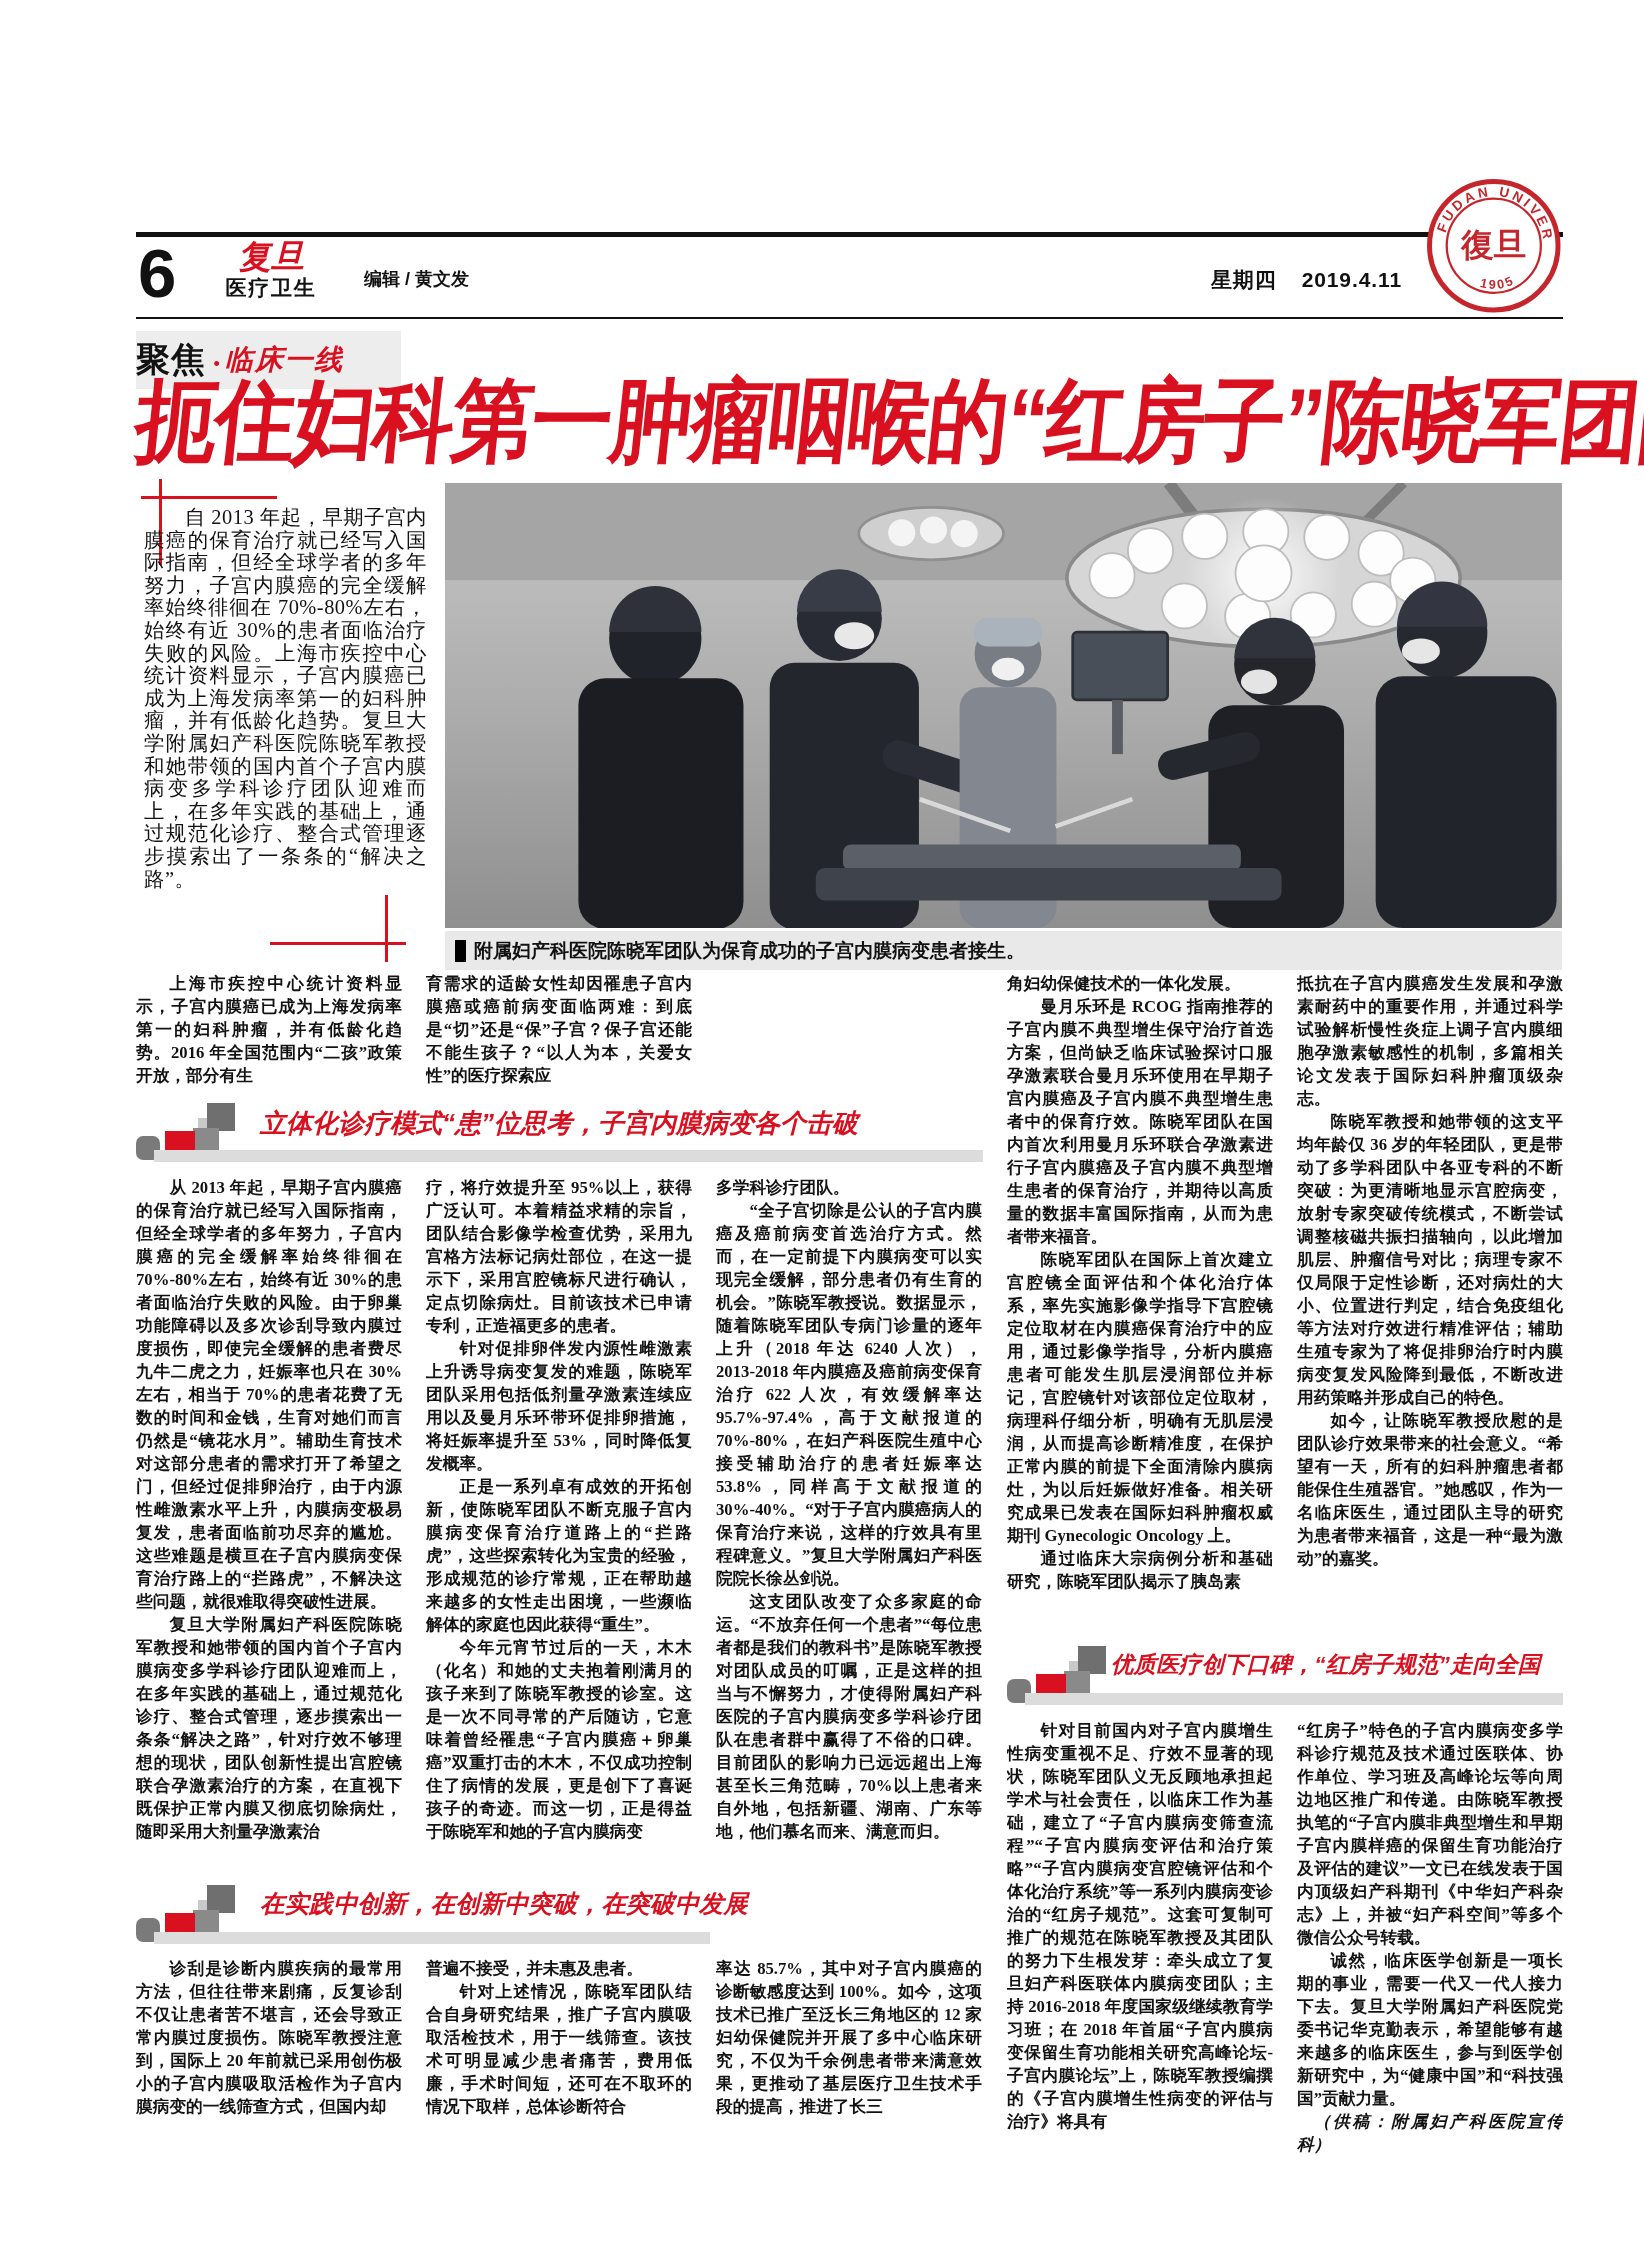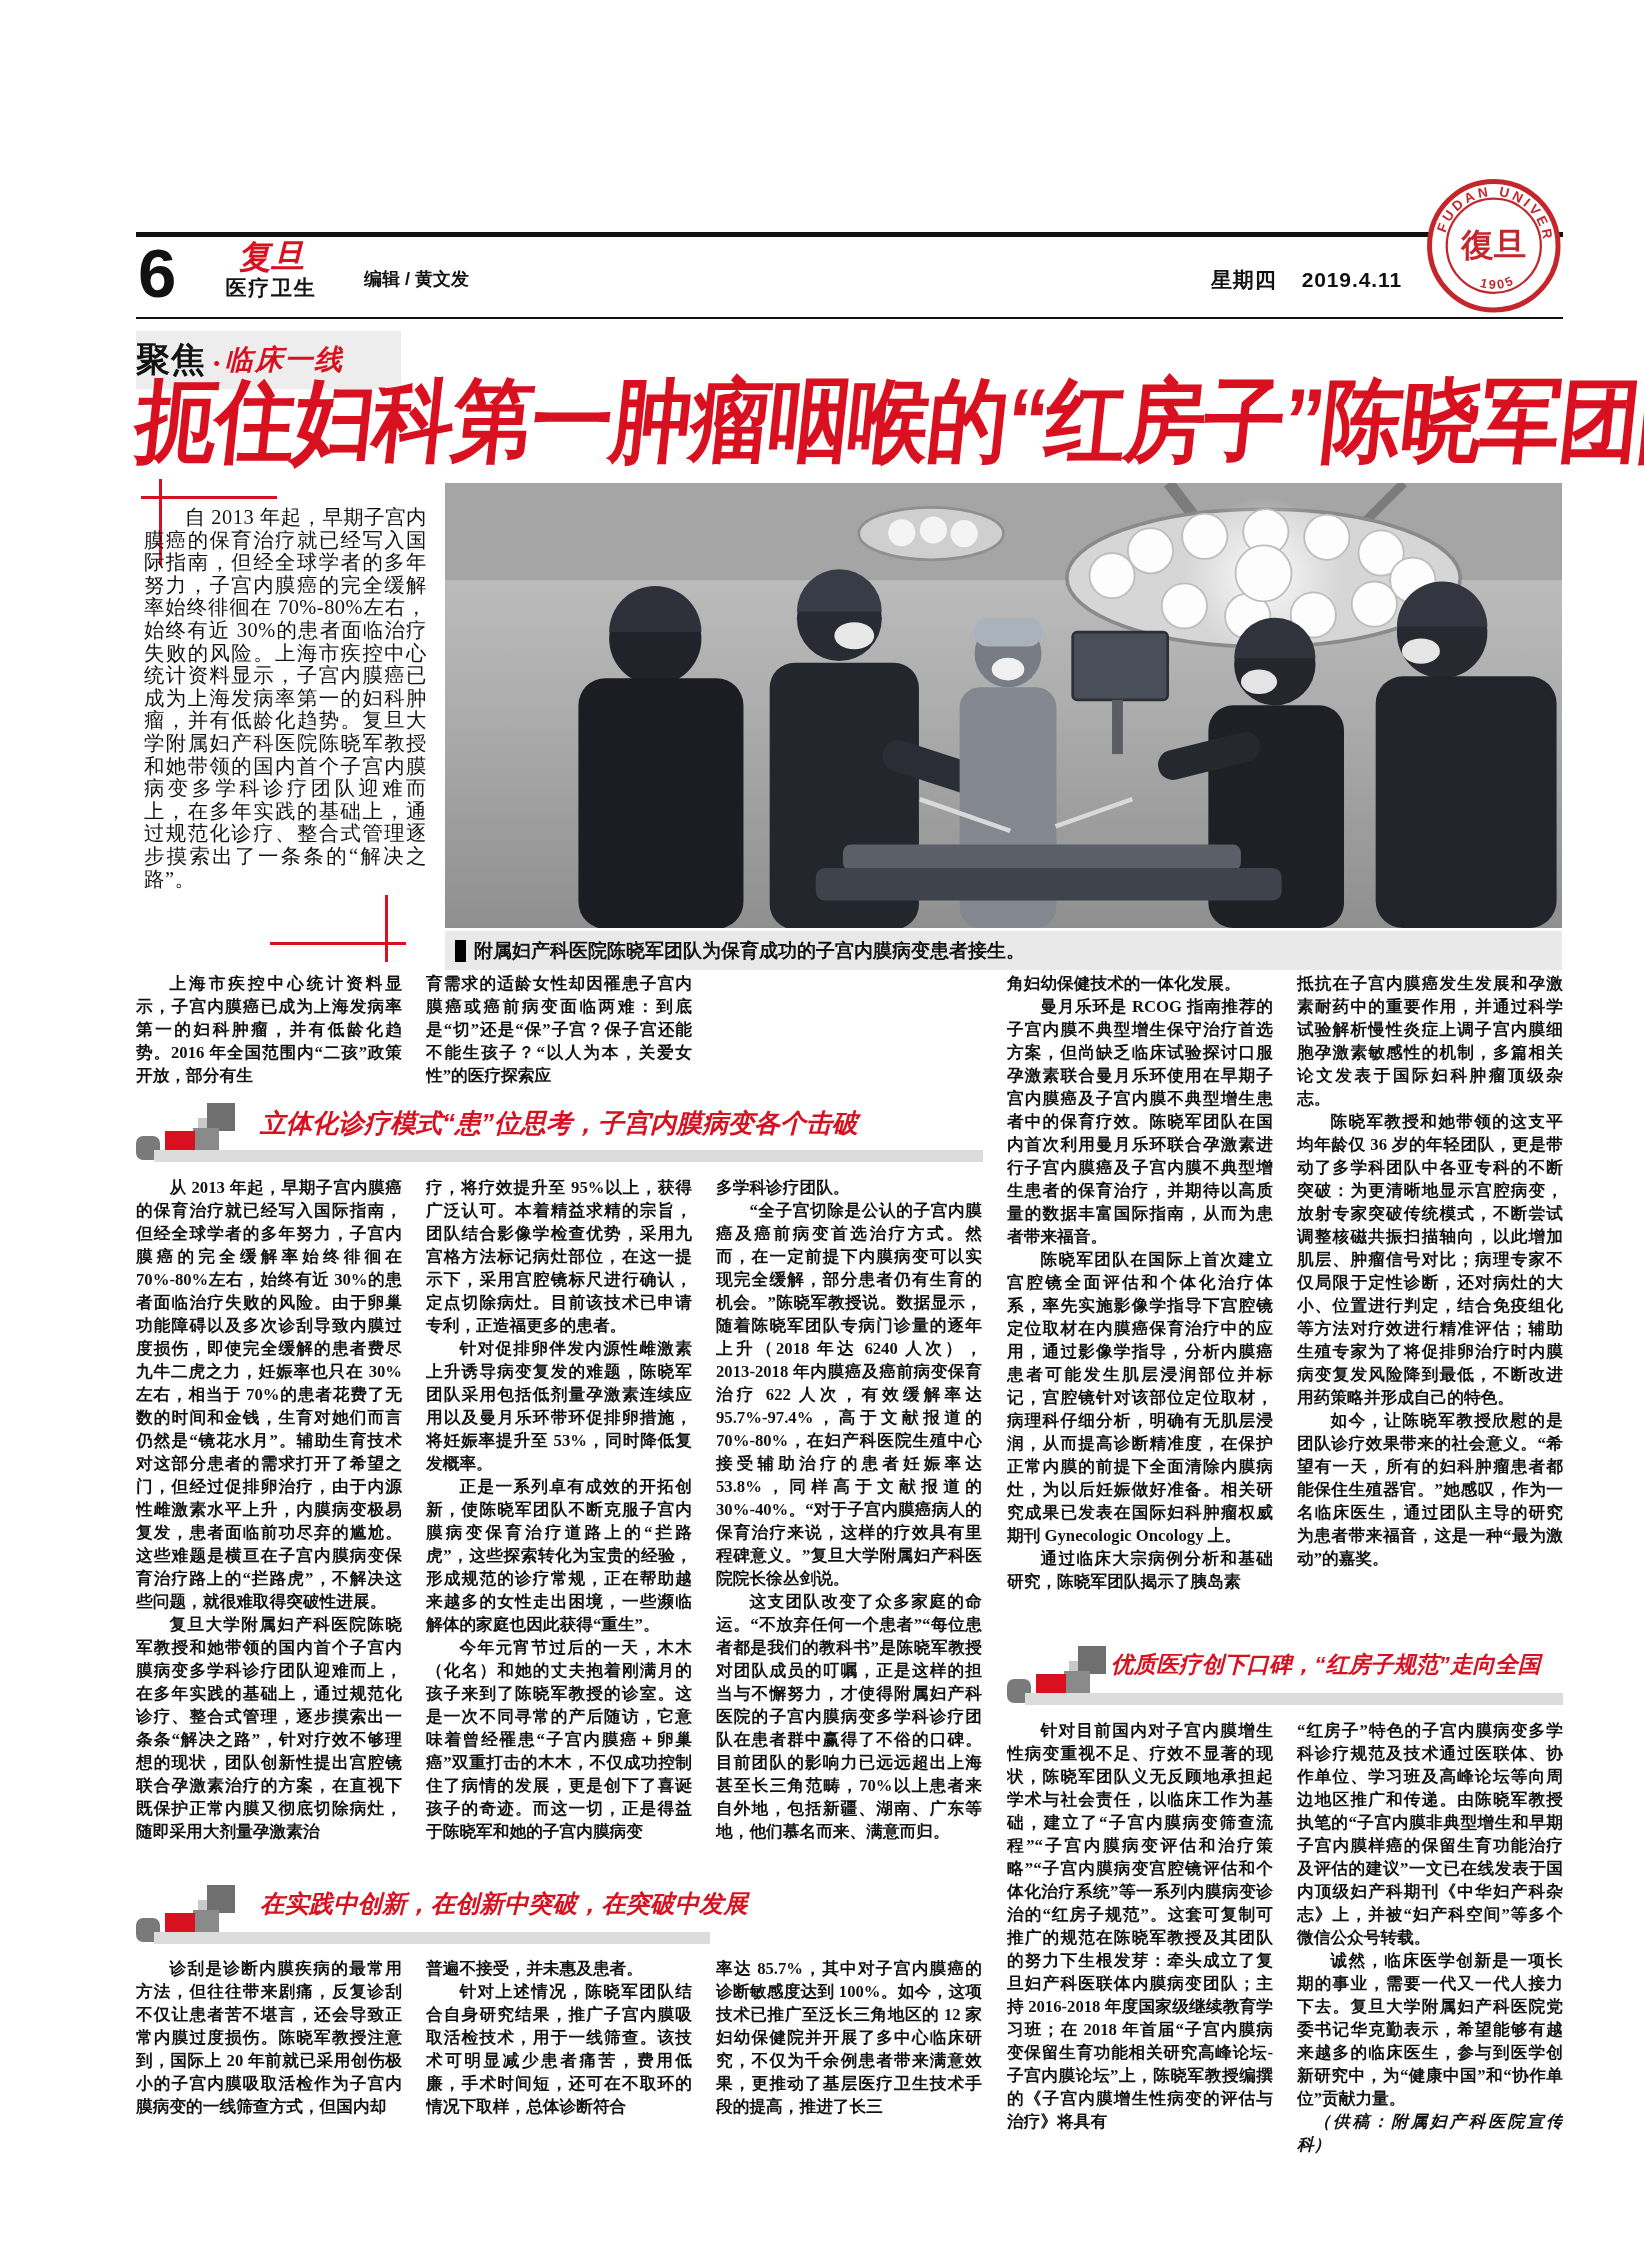--- a/index.html
+++ b/index.html
@@ -285,18 +285,18 @@
     <p>针对目前国内对子宫内膜增生性病变重视不足、疗效不显著的现状，陈晓军团队义无反顾地承担起学术与社会责任，以临床工作为基础，建立了“子宫内膜病变筛查流程”“子宫内膜病变评估和治疗策略”“子宫内膜病变宫腔镜评估和个体化治疗系统”等一系列内膜病变诊治的“红房子规范”。这套可复制可推广的规范在陈晓军教授及其团队的努力下生根发芽：牵头成立了复旦妇产科医联体内膜病变团队；主持 2016-2018 年度国家级继续教育学习班；在 2018 年首届“子宫内膜病变保留生育功能相关研究高峰论坛-子宫内膜论坛”上，陈晓军教授编撰的《子宫内膜增生性病变的评估与治疗》将具有</p>
   </div>
 
   <div class="colblock c5 t-full">
     <p class="ni">抵抗在子宫内膜癌发生发展和孕激素耐药中的重要作用，并通过科学试验解析慢性炎症上调子宫内膜细胞孕激素敏感性的机制，多篇相关论文发表于国际妇科肿瘤顶级杂志。</p>
     <p>陈晓军教授和她带领的这支平均年龄仅 36 岁的年轻团队，更是带动了多学科团队中各亚专科的不断突破：为更清晰地显示宫腔病变，放射专家突破传统模式，不断尝试调整核磁共振扫描轴向，以此增加肌层、肿瘤信号对比；病理专家不仅局限于定性诊断，还对病灶的大小、位置进行判定，结合免疫组化等方法对疗效进行精准评估；辅助生殖专家为了将促排卵治疗时内膜病变复发风险降到最低，不断改进用药策略并形成自己的特色。</p>
     <p>如今，让陈晓军教授欣慰的是团队诊疗效果带来的社会意义。“希望有一天，所有的妇科肿瘤患者都能保住生殖器官。”她感叹，作为一名临床医生，通过团队主导的研究为患者带来福音，这是一种“最为激动”的嘉奖。</p>
   </div>
   <div class="colblock c5 t-low">
     <p class="ni">“红房子”特色的子宫内膜病变多学科诊疗规范及技术通过医联体、协作单位、学习班及高峰论坛等向周边地区推广和传递。由陈晓军教授执笔的“子宫内膜非典型增生和早期子宫内膜样癌的保留生育功能治疗及评估的建议”一文已在线发表于国内顶级妇产科期刊《中华妇产科杂志》上，并被“妇产科空间”等多个微信公众号转载。</p>
-    <p>诚然，临床医学创新是一项长期的事业，需要一代又一代人接力下去。复旦大学附属妇产科医院党委书记华克勤表示，希望能够有越来越多的临床医生，参与到医学创新研究中，为“健康中国”和“协作单位”贡献力量。</p>
+    <p>诚然，临床医学创新是一项长期的事业，需要一代又一代人接力下去。复旦大学附属妇产科医院党委书记华克勤表示，希望能够有越来越多的临床医生，参与到医学创新研究中，为“健康中国”和“科技强国”贡献力量。</p>
     <p class="byline">（供稿：附属妇产科医院宣传科）</p>
   </div>
 
 </div>
 
 
 </body></html>

